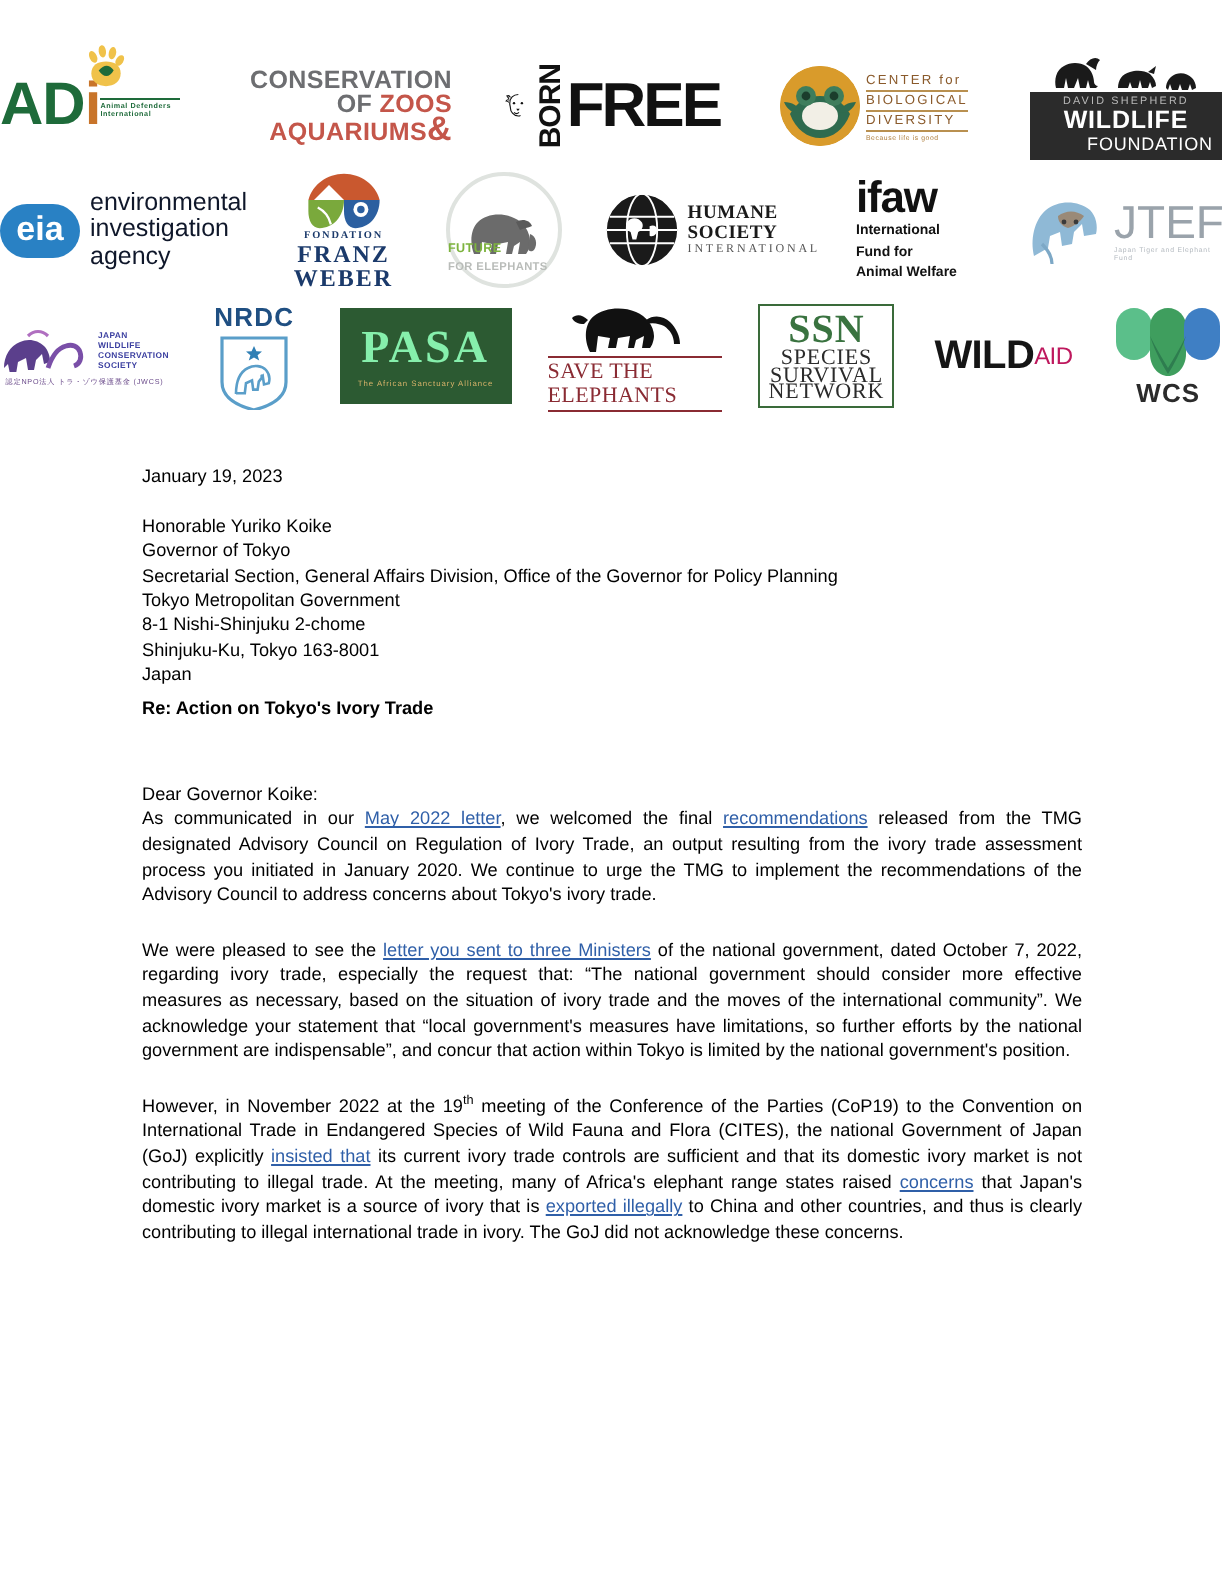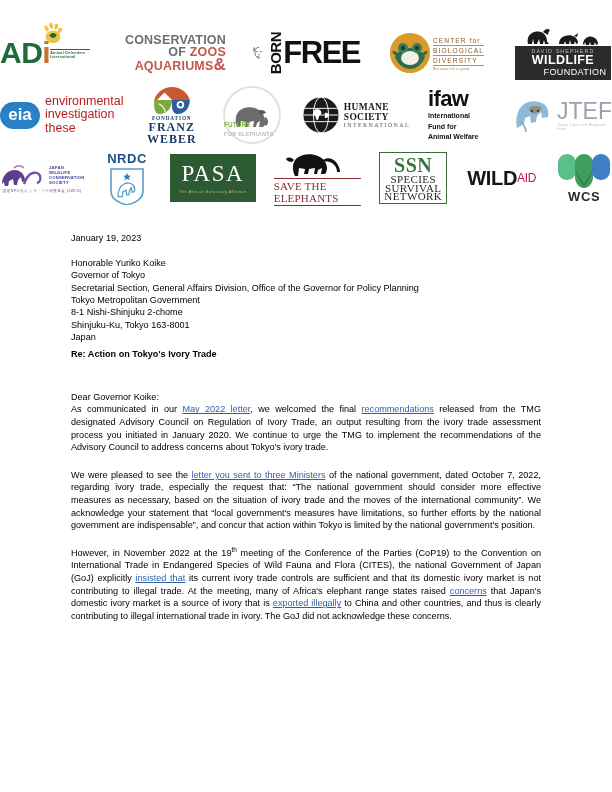--- a/index.html
+++ b/index.html
@@ -148,21 +148,21 @@
   .eia-badge {
     width: 40px; height: 27px;
     border-radius: 14px;
     background: #2981c4;
     color: #ffffff;
     font-weight: bold;
     font-size: 17px;
     display: flex; align-items: center; justify-content: center;
     flex: none;
   }
-  .eia-words { margin-left: 5px; font-size: 12.5px; line-height: 13.5px; color: #b91c1c; }
+  .eia-words { margin-left: 5px; font-size: 12.5px; line-height: 13.5px; color: #0f172a; }
 
   
   .ffw { flex-direction: column; width: 74px; }
   .ffw-mark { width: 42px; height: 30px; }
   .ffw-t1 { font-family: "Liberation Serif", serif; font-size: 5.2px; font-weight: bold; letter-spacing: 0.9px; color: #1b3a6b; }
   .ffw-t2 { font-family: "Liberation Serif", serif; font-size: 12px; font-weight: bold; letter-spacing: 1px; color: #1b3a6b; line-height: 12px; }
 
   
   .ffe { width: 78px; }
   .ffe-circle {
@@ -208,21 +208,21 @@
   
   .pasa { width: 86px; }
   .pasa-box {
     background: #2c5a32;
     width: 86px; height: 48px;
     display: flex; flex-direction: column;
     align-items: center; justify-content: center;
   }
   .pasa-word {
     font-family: "Liberation Serif", serif;
-    font-size: 23px; font-weight: normal; color: #ffffff;
+    font-size: 23px; font-weight: bold; color: #86efac;
     letter-spacing: 1.5px; line-height: 24px;
   }
   .pasa-sub { font-size: 3.9px; color: #d8b36a; letter-spacing: 0.5px; margin-top: 3px; }
 
   
   .ste { flex-direction: column; width: 110px; }
   .ste-eleph { width: 66px; height: 26px; }
   .ste-word {
     font-family: "Liberation Serif", serif;
     font-size: 11px; color: #8a2b33; letter-spacing: 0.2px;
@@ -367,21 +367,21 @@
 
     </div>
 
     <div class="logo-row r2">
 
       <div class="logo eia">
         <div class="eia-badge">eia</div>
         <div class="eia-words">
           <div>environmental</div>
           <div>investigation</div>
-          <div>these</div>
+          <div>agency</div>
         </div>
       </div>
 
       <div class="logo ffw">
         <svg class="ffw-mark" viewBox="0 0 44 32">
           <path d="M22 2c9 0 17 6 19 14H3C5 8 13 2 22 2z" fill="#c9582f"></path>
           <path d="M14 8l8 8H6z" fill="#ffffff"></path>
           <path d="M3 16h19c0 9-6 15-13 15-4 0-6-4-6-9z" fill="#7aa93c"></path>
           <path d="M22 16h19c0 9-6 15-13 15-4 0-6-4-6-9z" fill="#2b5fa0"></path>
           <circle cx="31" cy="21" r="4" fill="#ffffff"></circle>

